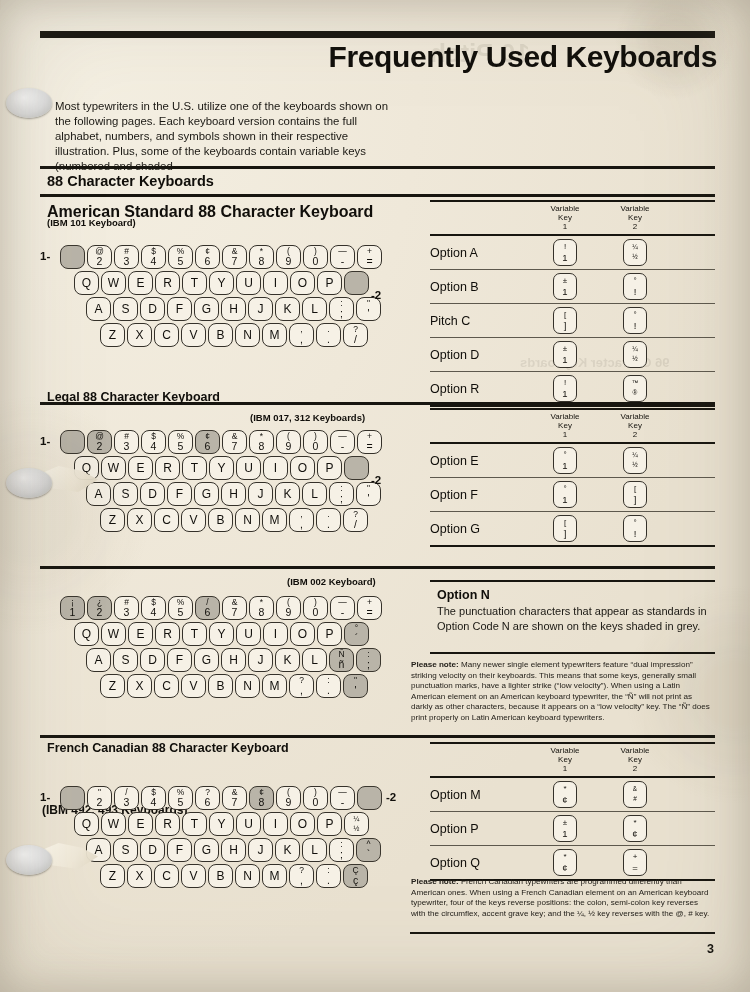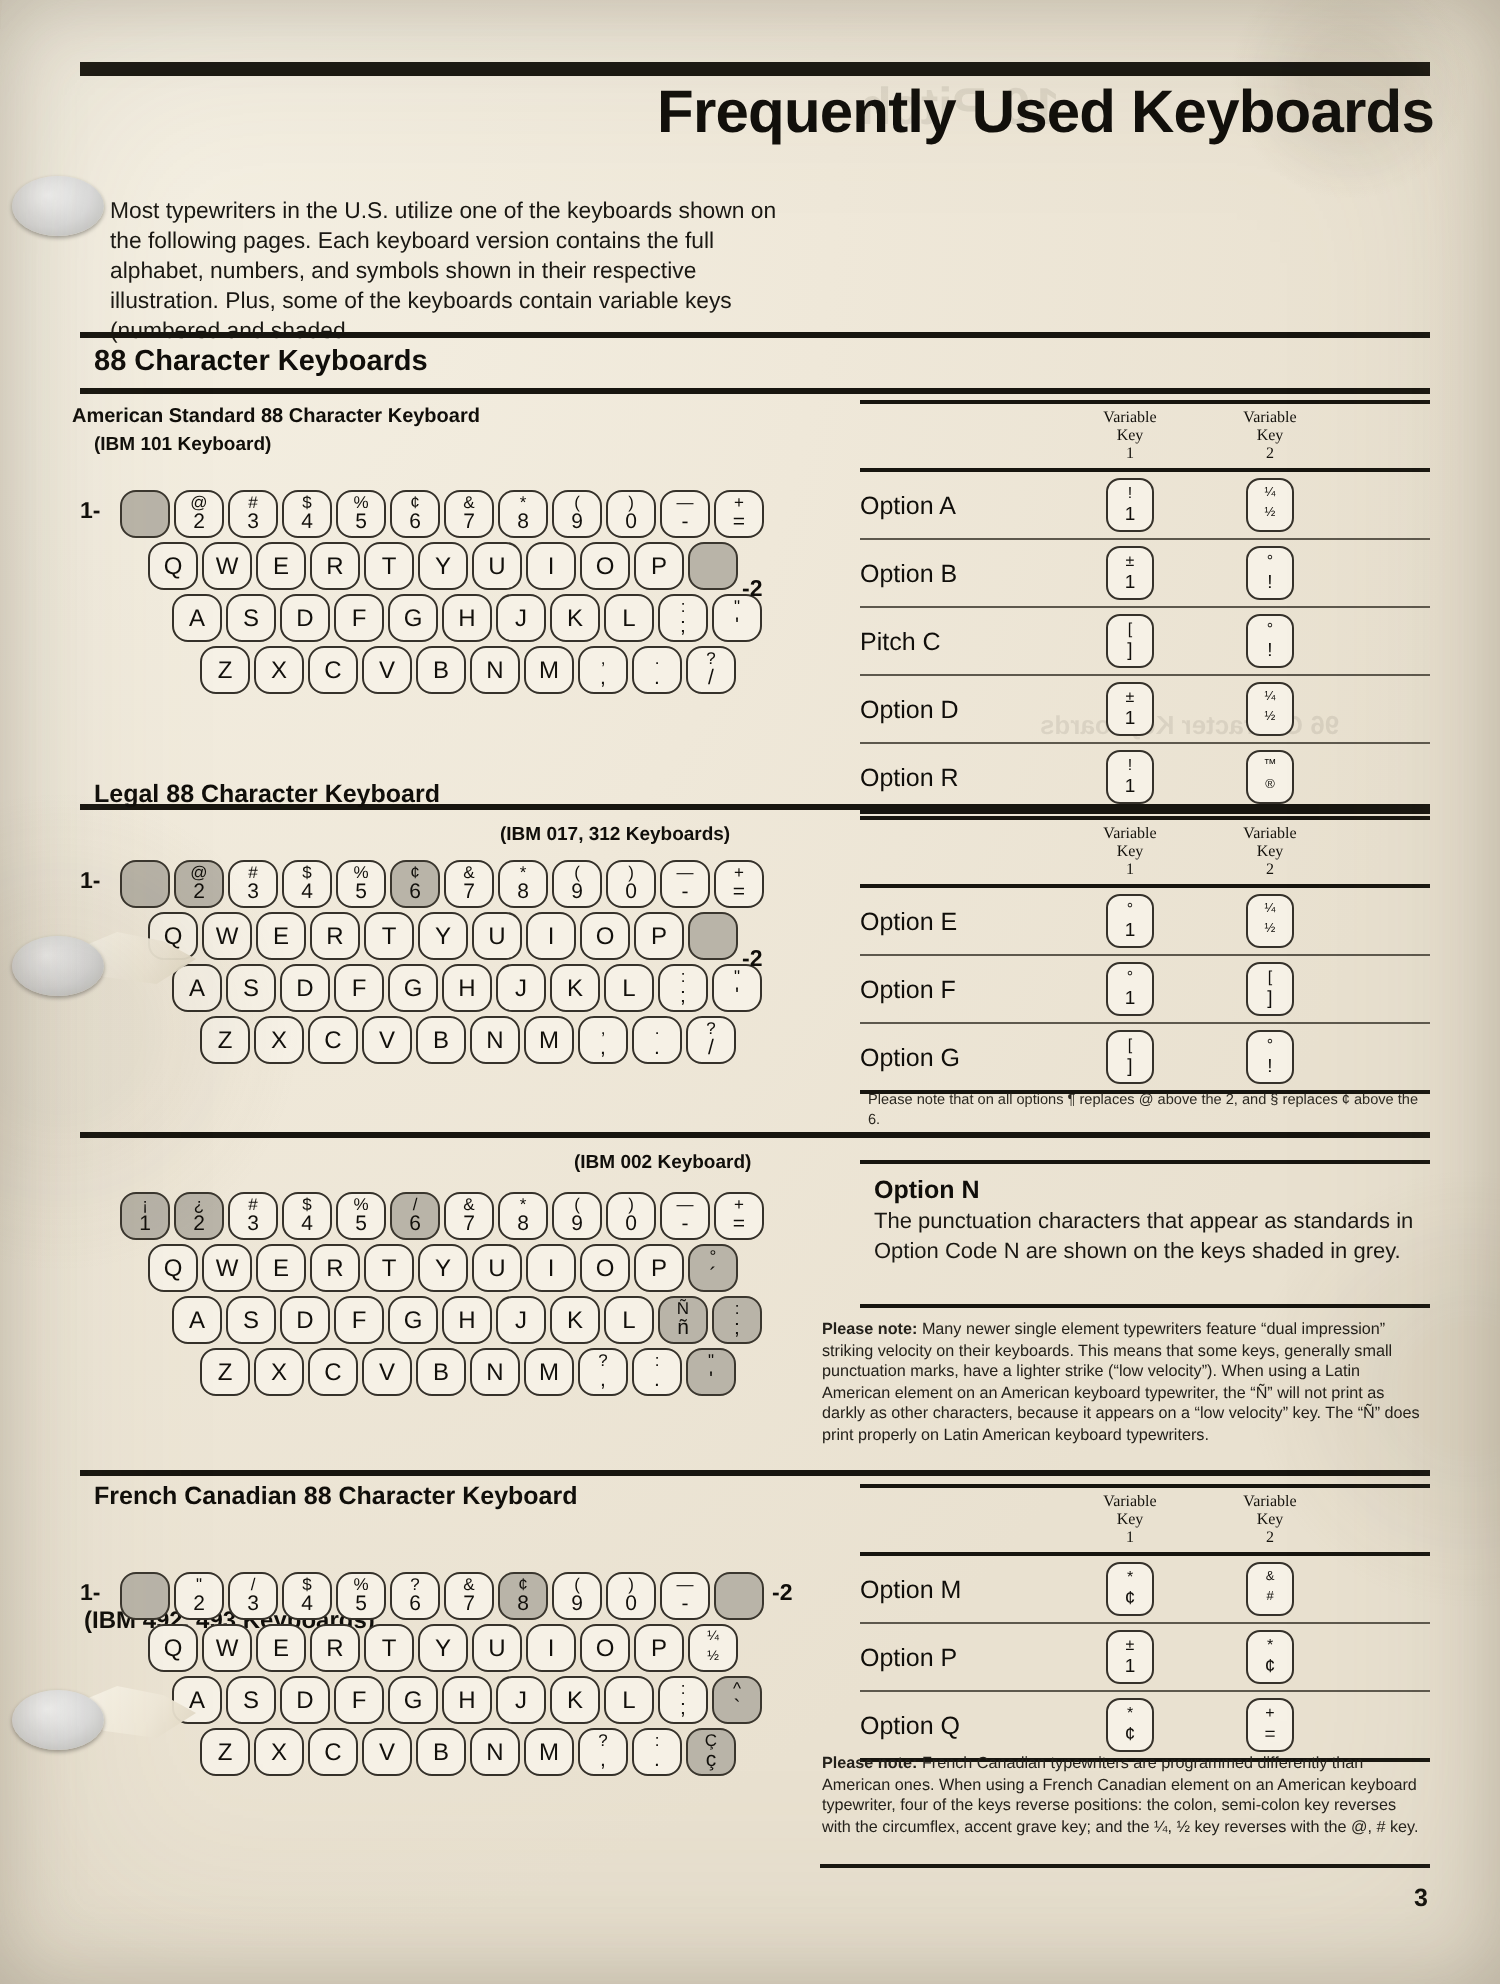--- a/index.html
+++ b/index.html
@@ -56,21 +56,21 @@
   .key .up{font-size:8.5px;height:9px;display:flex;align-items:center;}
   .key .lo{font-size:10.5px;height:11px;display:flex;align-items:center;}
   .key .single{font-size:12px;}
   .key .tiny{font-size:7px;}
   .callout{position:absolute;font-size:11.5px;font-weight:bold;color:#100e0a;}
 
   
   .opt{position:absolute;}
   .opt .rule{height:2.2px;background:#17150f;}
   .opt .rule.thin{height:1px;background:#5d584d;}
-  .vk-head{display:flex;font-size:8px;text-align:center;line-height:9px;color:#14120d;font-family:Liberation Serif, serif;}
+  .vk-head{display:flex;font-size:8px;text-align:center;line-height:9px;color:#14120d;}
   .vk-head div{width:70px;}
   .orow{display:flex;align-items:center;height:33px;}
   .orow .olab{width:100px;font-size:12.5px;font-weight:normal;color:#100e0a;}
   .orow .ocell{width:70px;display:flex;justify-content:center;}
   .okey{width:22px;height:25px;border:1.2px solid #35312a;border-radius:7px;background:#f6f1e6;
     display:flex;flex-direction:column;align-items:center;justify-content:center;line-height:1;}
   .okey .u{font-size:8px;height:10px;display:flex;align-items:center;}
   .okey .d{font-size:9.5px;height:11px;display:flex;align-items:center;}
   .okey .mini{font-size:6.5px;}
 
@@ -95,21 +95,21 @@
     <div class="ghost" style="left:520px;top:355px;font-size:13px;">96 Character Keyboards</div>
 
     <div class="topbar"></div>
     <h1 class="title">Frequently Used Keyboards</h1>
     <div class="intro left">Most typewriters in the U.S. utilize one of the keyboards shown on the following pages. Each keyboard version contains the full alphabet, numbers, and symbols shown in their respective illustration. Plus, some of the keyboards contain variable keys (numbered and shaded</div>
 
     <div class="sec-rule" style="left:40px;top:166px;width:675px;height:2.5px;"></div>
     <div class="sec-title" style="left:47px;top:173px;font-size:14.5px;">88 Character Keyboards</div>
     <div class="sec-rule" style="left:40px;top:194px;width:675px;height:2.5px;"></div>
 
-    <div class="sec-title" style="left:36px;top:203px;font-size:10px;">American Standard 88 Character Keyboard</div>
+    <div class="sec-title" style="left:47px;top:203px;font-size:16px;">American Standard 88 Character Keyboard</div>
     <div class="sec-title" style="left:47px;top:217px;font-size:9.5px;">(IBM 101 Keyboard)</div>
     <div class="kb" id="kb-0" style="left:60px;top:245px;">
         <div class="krow" style="margin-left: 0px;">
           <div class="key shade">
             <span class="up"></span>
             <span class="lo"></span>
           </div>
           <div class="key">
             <span class="up">@</span>
             <span class="lo">2</span>
@@ -588,21 +588,20 @@
           </div>
           <div class="ocell">
             <div class="okey">
               <span class="u">°</span>
               <span class="d">!</span>
             </div>
           </div>
         </div>
         <div class="rule"></div>
       </div>
-    <div class="notefine" style="left:434px;top:545px;width:275px;">Please note that on all options ¶ replaces @ above the 2, and § replaces ¢ above the 6.</div>
 
     <div class="sec-rule" style="left:40px;top:566px;width:675px;height:2.5px;"></div>
 
     <div class="sec-title" style="left:287px;top:576px;font-size:9.5px;">(IBM 002 Keyboard)</div>
     <div class="kb" id="kb-2" style="left:60px;top:596px;">
         <div class="krow" style="margin-left: 0px;">
           <div class="key shade">
             <span class="up">¡</span>
             <span class="lo">1</span>
           </div>

